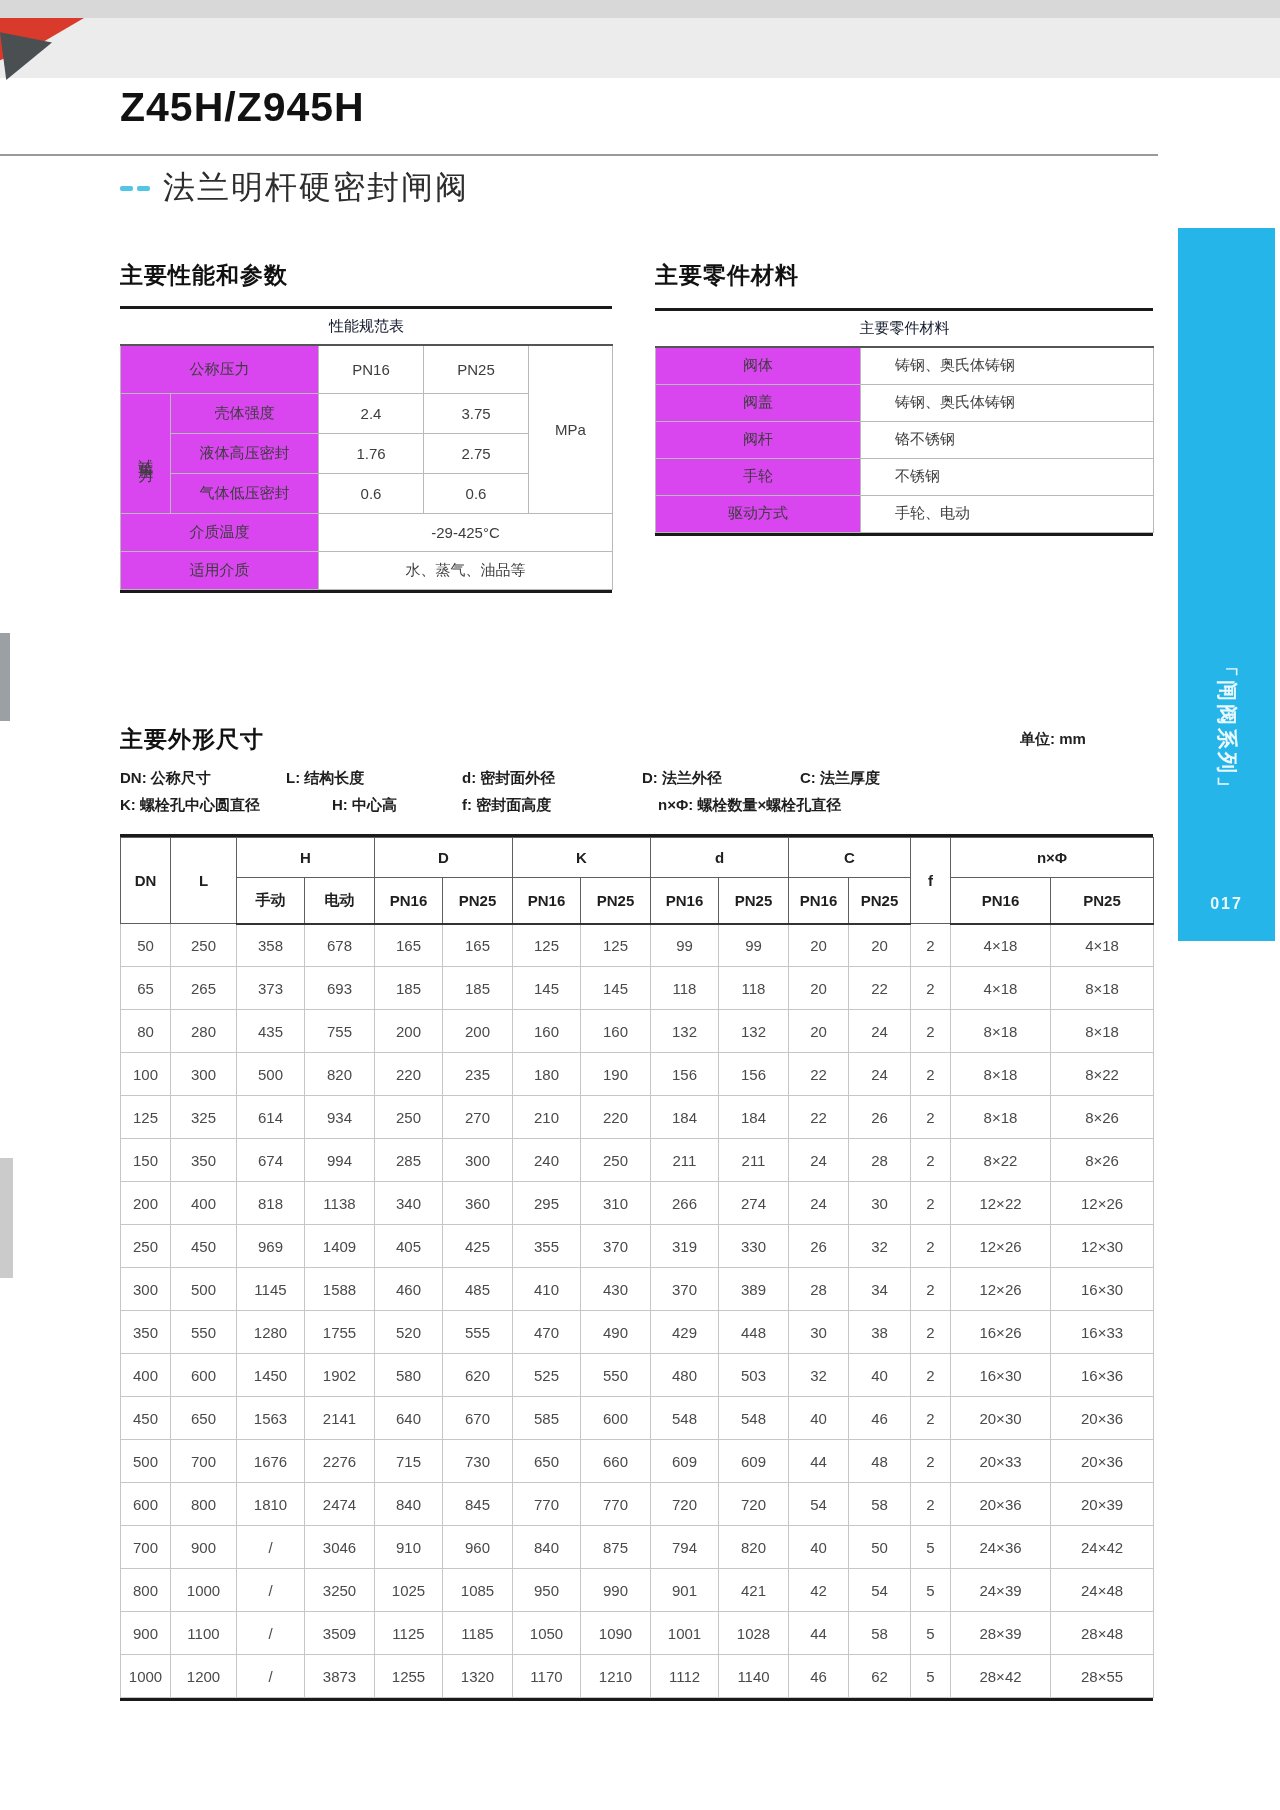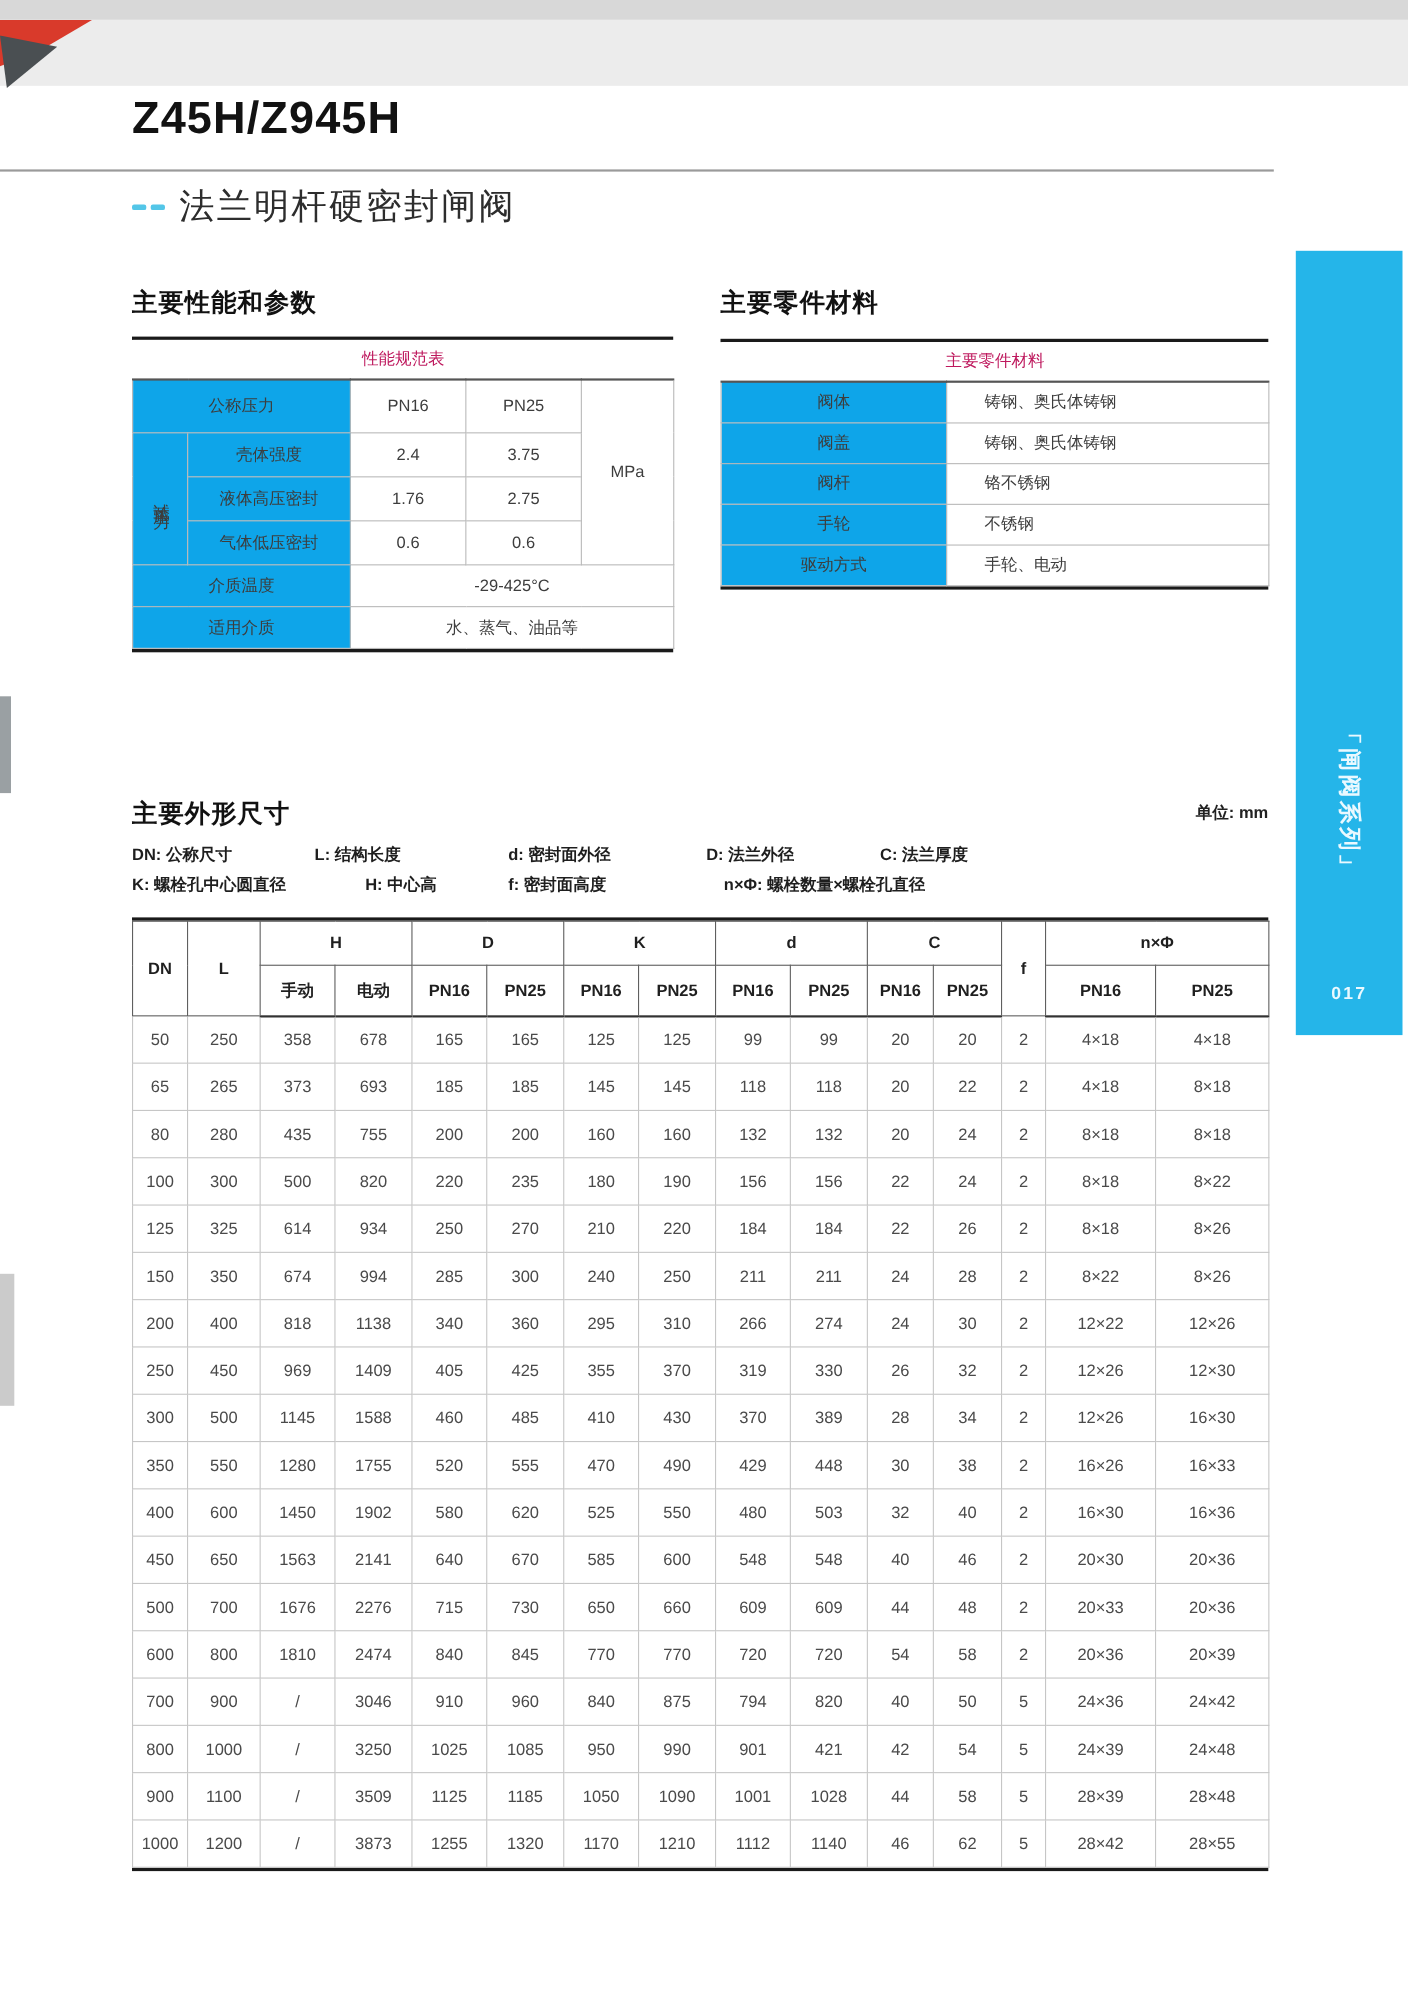--- a/index.html
+++ b/index.html
@@ -17,30 +17,30 @@
 
   
   .model { position:absolute; left:120px; top:66px; font-size:41px; font-weight:800; color:#121212; letter-spacing:1px; }
   .title-rule { position:absolute; left:0; top:136px; width:1158px; height:2px; background:#9a9a9a; }
   .subtitle-row { position:absolute; left:120px; top:148px; display:flex; align-items:center; }
   .dash { display:inline-block; width:13px; height:5px; background:#53c6e8; border-radius:2px; margin-right:4px; }
   .dash + .dash { margin-right:13px; }
   .subtitle { font-size:32px; font-weight:500; color:#2d2d2d; letter-spacing:2px; }
 
   .section-title { position:absolute; font-size:23px; font-weight:800; color:#111; letter-spacing:1px; }
-  .unit-note { position:absolute; top:712px; left:953px; width:200px; text-align:right; font-size:15px; font-weight:700; color:#222; }
+  .unit-note { position:absolute; top:712px; left:953px; width:200px; text-align:center; font-size:15px; font-weight:700; color:#222; }
 
   
   .tbl-wrap { position:absolute; border-top:3px solid #1a1a1a; border-bottom:3px solid #1a1a1a; background:#fff; }
   .tbl-wrap table { width:100%; border-collapse:collapse; table-layout:fixed; }
   .tbl-wrap td, .tbl-wrap th { text-align:center; vertical-align:middle; font-size:15px; color:#3d3d3d;
                                border:1px solid #b9b9b9; font-weight:400; }
   .tbl-wrap .title-row td { border-left:none; border-right:none; border-top:none; border-bottom:2px solid #555;
-                            color:#be185d; height:36px; background:#fff; }
-  .lbl { background:#0ea5e9; }
+                            color:#0f172a; height:36px; background:#fff; }
+  .lbl { background:#d946ef; }
   .perf-tbl { left:120px; top:288px; width:492px; }
   .perf-tbl tr.r-pn td { height:48px; }
   .perf-tbl tr.r-test td { height:40px; }
   .perf-tbl tr.r-info td { height:38px; }
   .vtext { writing-mode:vertical-rl; text-orientation:upright; letter-spacing:3px; display:inline-block; line-height:1.1; }
 
   .mat-tbl { left:655px; top:290px; width:498px; }
   .mat-tbl tr.m-row td { height:37px; }
   .mat-tbl td.val { text-align:left; padding-left:34px; }
 

